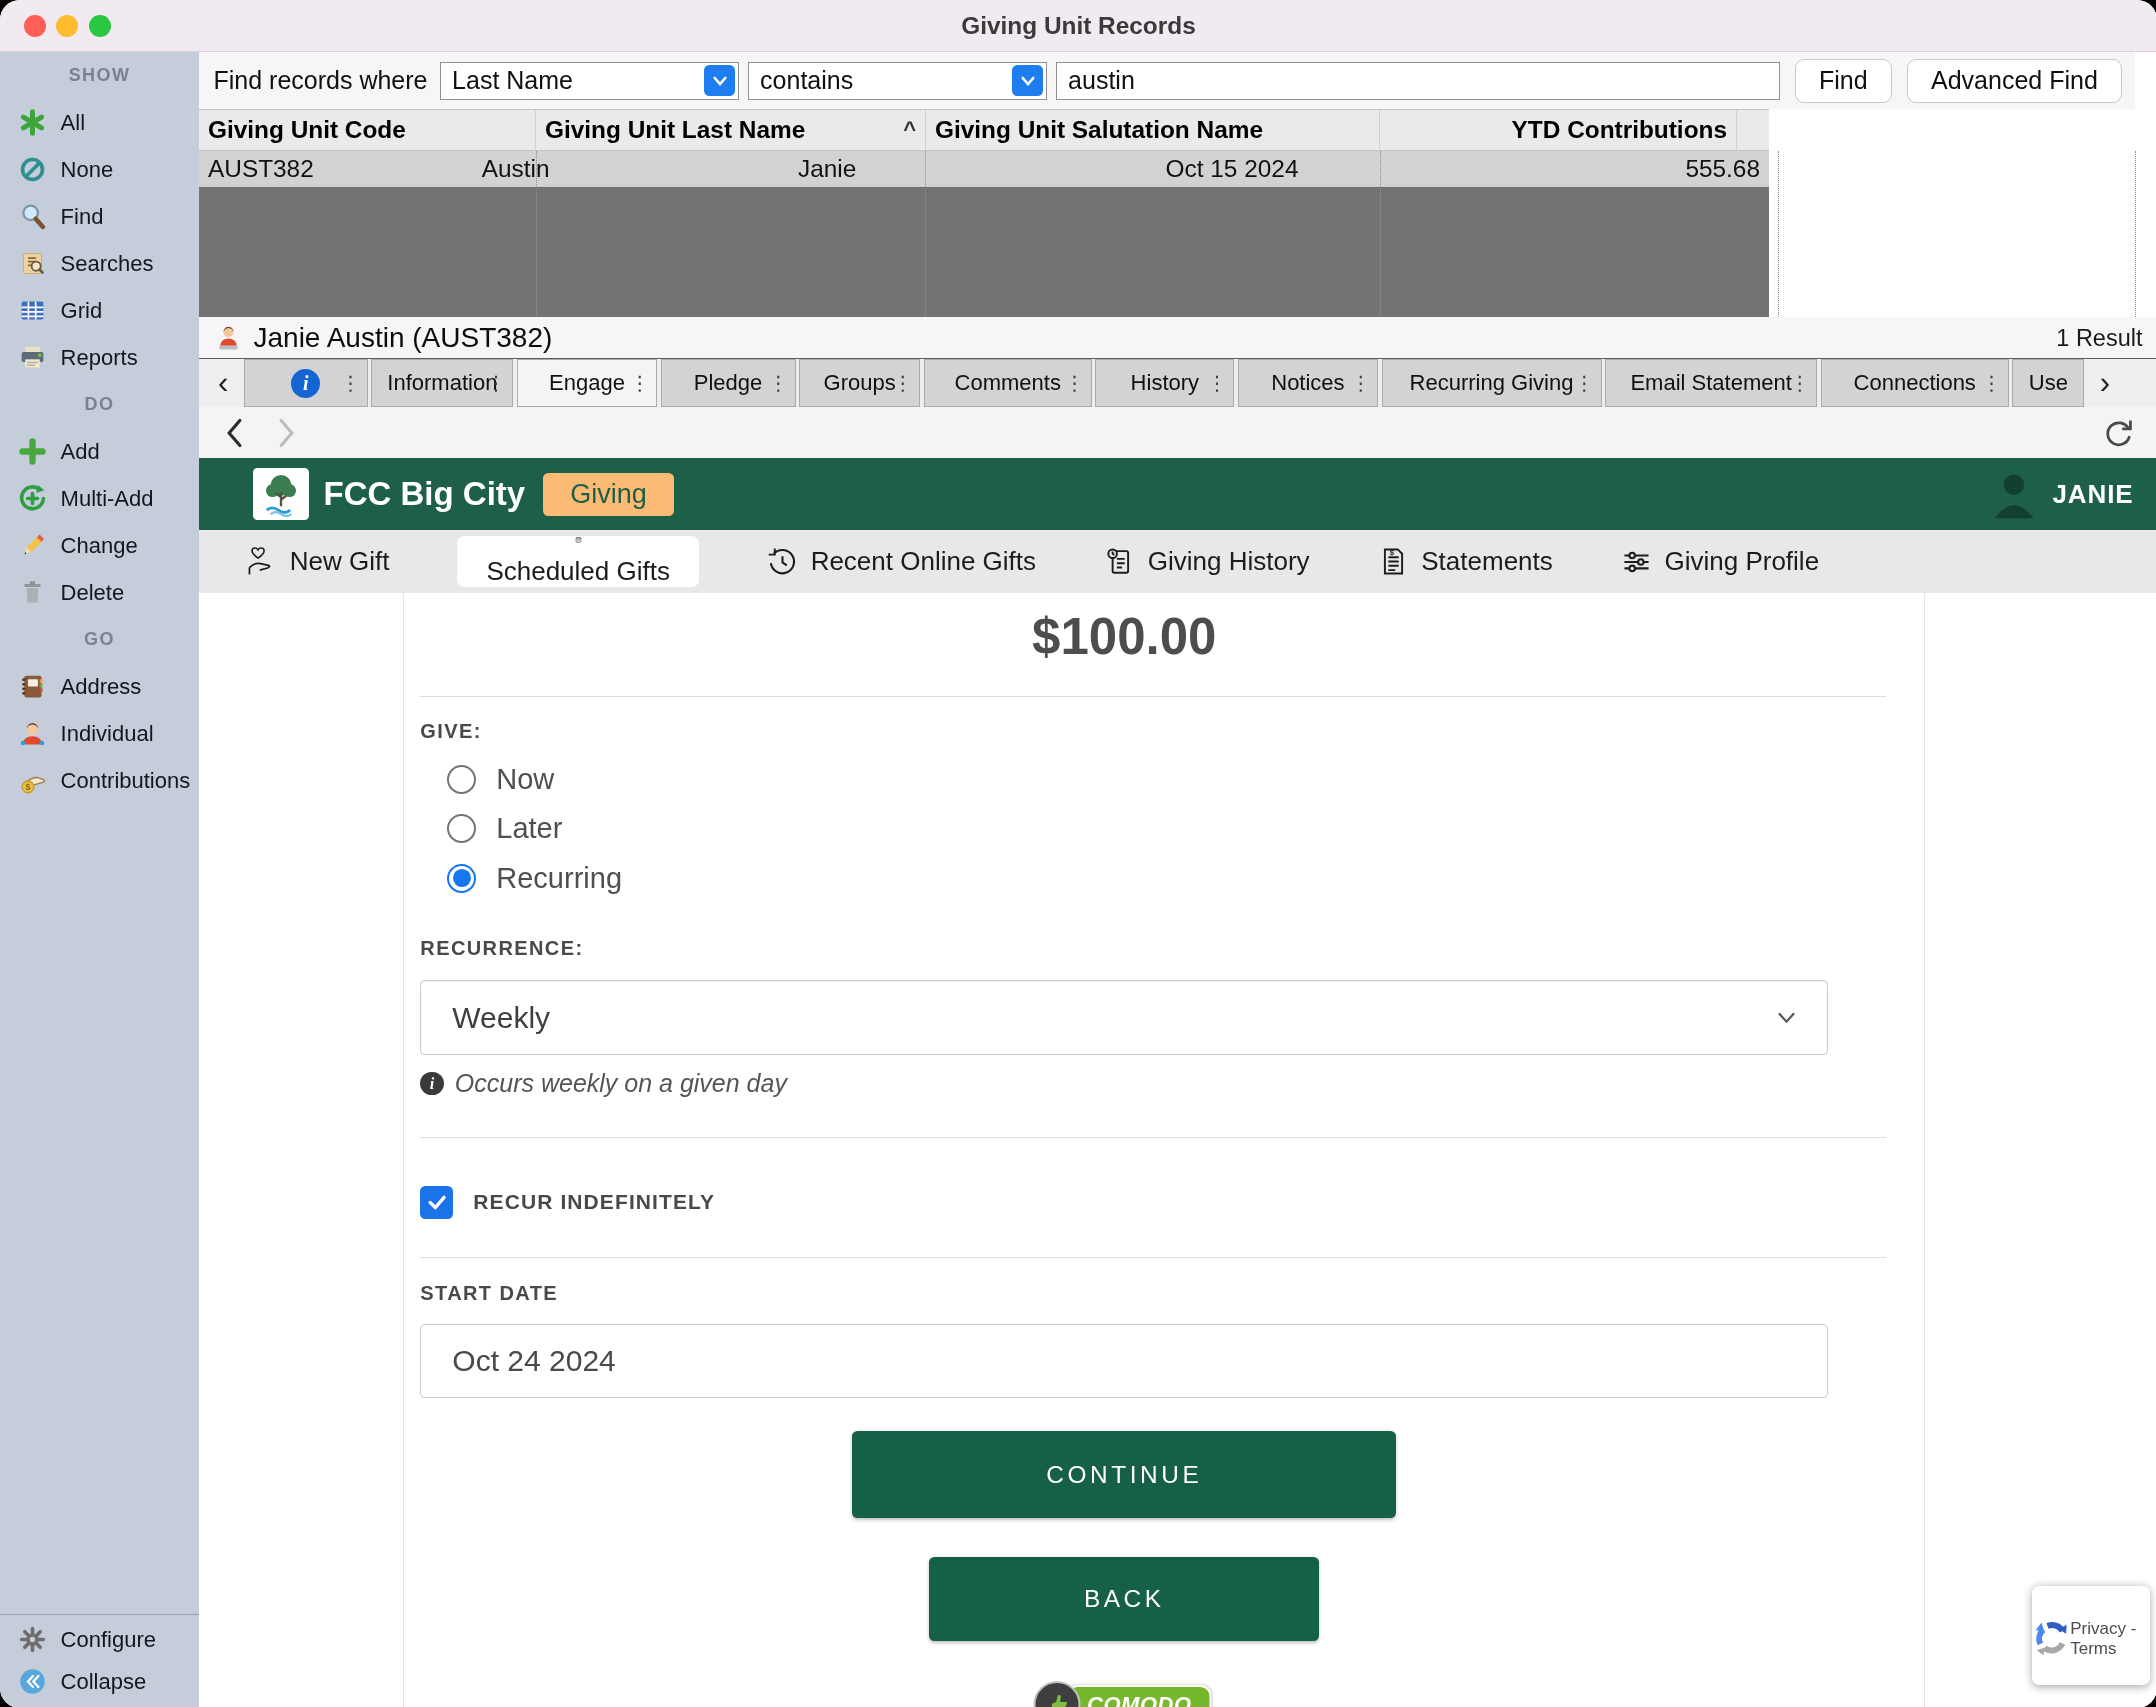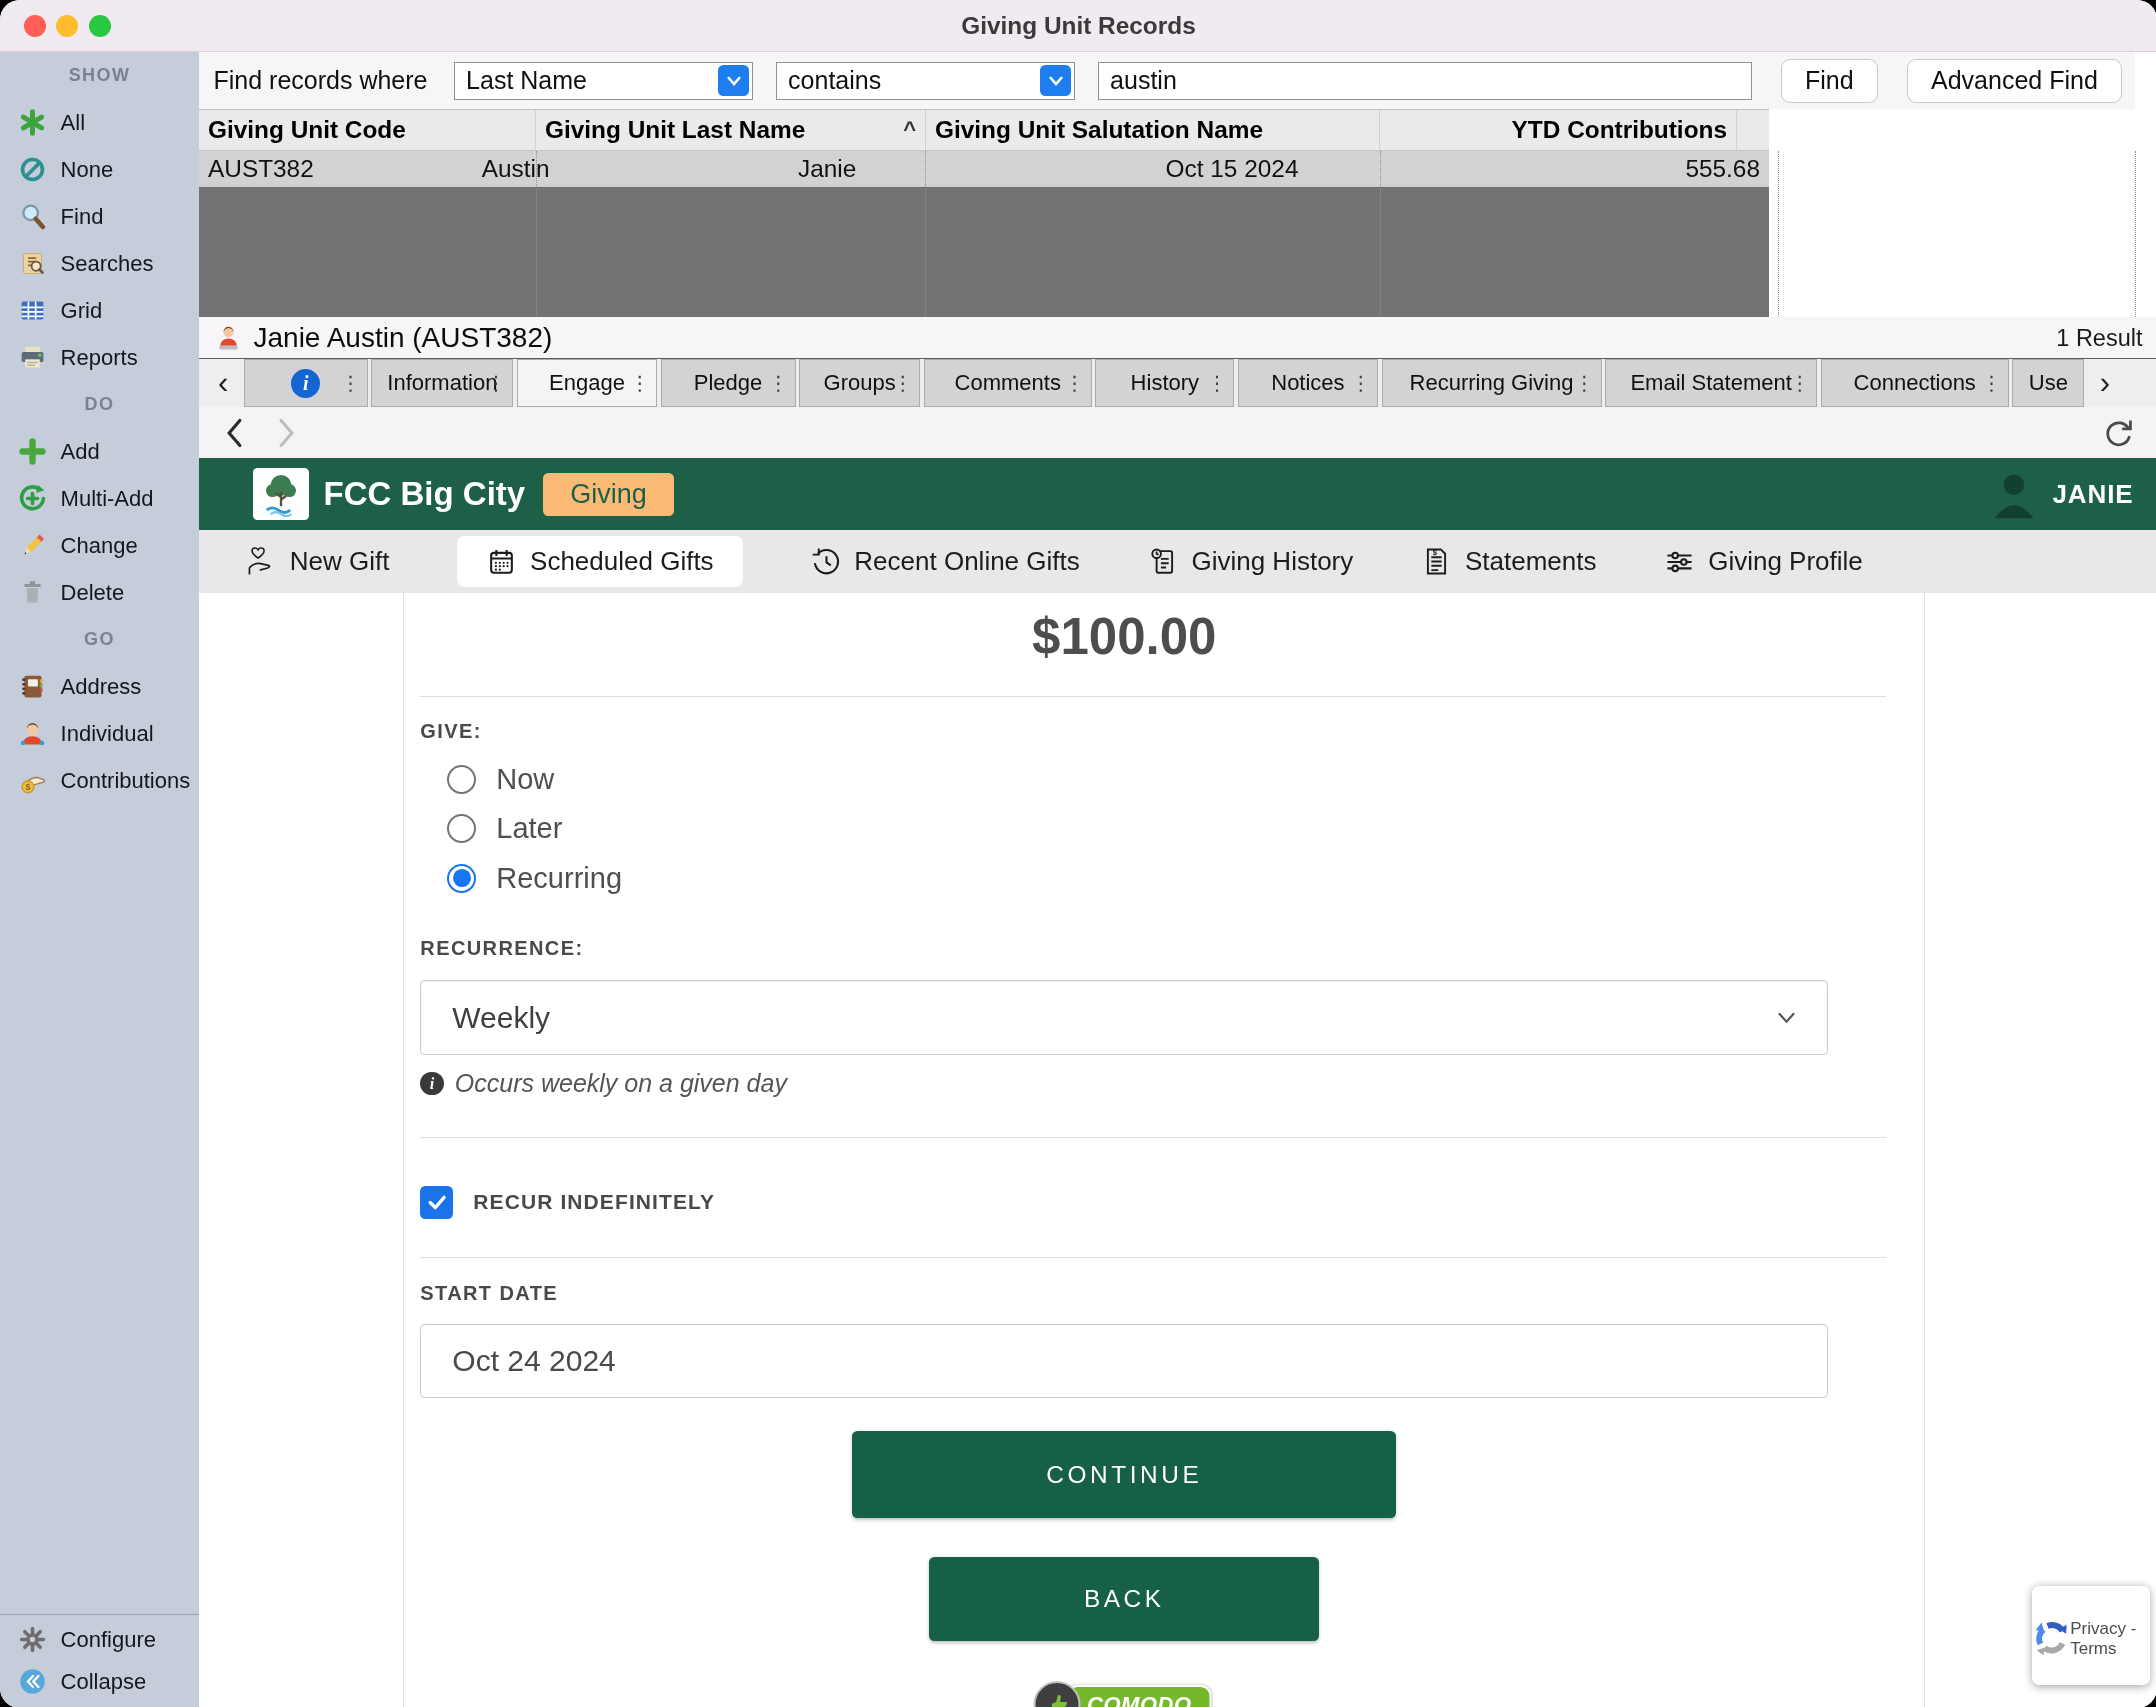--- a/index.html
+++ b/index.html
@@ -16,21 +16,21 @@
 
   
   .sidebar{position:absolute;left:0;top:52px;width:199px;bottom:0;background:#c4cdd9;}
   .side-header{height:47px;display:flex;align-items:center;justify-content:center;font-size:18px;font-weight:700;color:#79828f;letter-spacing:1.4px;}
   .side-item{height:47px;display:flex;align-items:center;padding-left:18px;gap:13.6px;font-size:22px;color:#14181d;cursor:default;}
   .side-item svg{width:29px;height:29px;flex:none;}
   .side-footer{position:absolute;left:0;right:0;bottom:5.4px;border-top:0.9px solid #97a0ad;padding-top:3.6px;}
   .side-footer .side-item{height:42px;}
 
   
-  .findbar{position:absolute;left:199px;top:52px;width:1936px;height:57px;background:#f7f5f7;display:flex;align-items:center;padding:0 12.7px 0 14.5px;box-sizing:border-box;gap:23px;justify-content:space-between;}
+  .findbar{position:absolute;left:199px;top:52px;width:1936px;height:57px;background:#f7f5f7;display:flex;align-items:center;padding:0 12.7px 0 14.5px;box-sizing:border-box;gap:9px;justify-content:space-between;}
   .findbar .flabel{font-size:25px;color:#101010;margin-right:3.6px;white-space:nowrap;}
   .fm-select{height:38px;width:299px;background:#fff;border:0.9px solid #919191;position:relative;display:flex;align-items:center;padding-left:11px;font-size:25px;color:#101010;box-sizing:border-box;flex:none;}
   .fm-select .chev{position:absolute;right:2.7px;top:2.7px;width:31px;height:31px;background:#1e7ef0;border-radius:5.4px;display:flex;align-items:center;justify-content:center;}
   .fm-input{height:38px;flex:1;border:0.9px solid #919191;background:#fff;font-size:25px;color:#101010;padding:0 11px;box-sizing:border-box;font-family:inherit;}
   .fm-btn{height:42px;border:0.9px solid #c9c9c9;background:#fff;border-radius:9px;font-size:25px;color:#101010;padding:0 23.5px;white-space:nowrap;display:flex;align-items:center;flex:none;margin-left:5.4px;}
 
   
   .rtable{position:absolute;left:199px;top:109px;width:1570px;height:208px;background:#737373;}
   .thead{display:flex;height:42px;background:#ebe9eb;border-top:0.9px solid #c2c2c2;border-bottom:0.9px solid #c6c6c6;box-sizing:border-box;font-weight:700;font-size:24.4px;color:#000;}
   .th{display:flex;align-items:center;padding:0 9px;box-sizing:border-box;border-right:0.9px solid #d2d0d2;}
@@ -62,21 +62,21 @@
   .org-name{color:#fff;font-size:33px;font-weight:700;margin-left:14.5px;white-space:nowrap;}
   .giving-btn{margin-left:18px;height:43px;padding:0 27px;background:#fdba74;border-radius:5.4px;color:#1d5f47;font-size:27px;display:flex;align-items:center;}
   .goto{width:362px;height:45px;border:none;border-radius:7.2px;font-size:27px;padding:0 16.3px;color:#444;font-family:inherit;}
   .goto::placeholder{color:#757575;}
   .user-name{color:#fff;font-size:26px;font-weight:700;letter-spacing:0.9px;margin-left:12.7px;}
   .webheader .spacer{flex:1;}
 
   
   .webtabs{position:absolute;left:199px;top:530px;width:1958px;height:63px;background:#e9e7e9;display:flex;align-items:center;padding-left:47px;box-sizing:border-box;gap:68px;}
   .wtab{display:flex;align-items:center;gap:12.7px;font-size:26px;color:#1c1c1c;white-space:nowrap;}
-  .wtab.active{background:#fff;border-radius:7.2px;height:51px;padding:0 29px;}
+  .wtab.active{background:#fff;border-radius:7.2px;height:51px;padding:0 29px;flex-direction:column;}
   .wtab svg{width:31px;height:31px;}
 
   
   .webcontent{position:absolute;left:199px;top:593px;width:1958px;bottom:0;background:#fff;overflow:hidden;}
   .card{position:absolute;left:204px;top:0;bottom:0;width:1522px;border-left:0.9px solid #e4e4e4;border-right:0.9px solid #e4e4e4;box-sizing:border-box;}
   .divider{position:absolute;left:16.3px;right:38px;height:0;border-top:1.8px solid #dcdcdc;}
   .forminner{position:absolute;left:16.3px;top:0;width:1408px;height:100%;}
   .amount{position:absolute;top:9px;left:0;width:100%;height:69px;line-height:69px;text-align:center;font-size:51px;font-weight:700;color:#4d4d4d;}
   .flab{position:absolute;left:0;font-size:20px;font-weight:600;color:#494949;letter-spacing:1.4px;}
   .radio-row{position:absolute;left:27px;height:42px;display:flex;align-items:center;gap:20px;}

